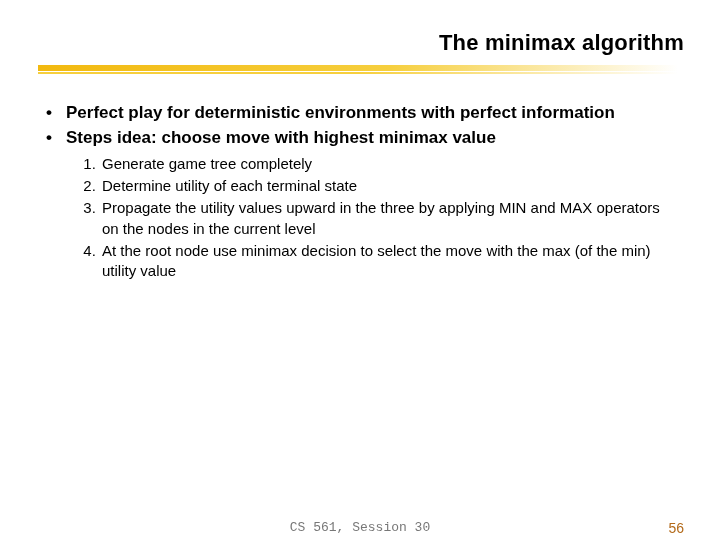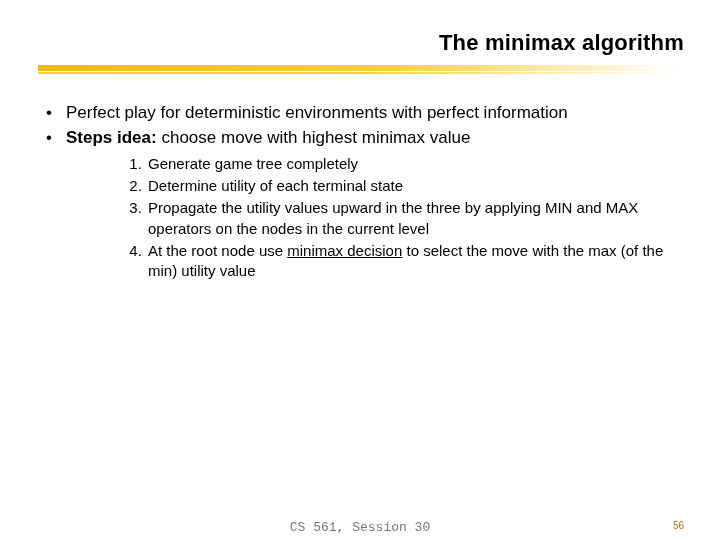--- a/index.html
+++ b/index.html
@@ -52,20 +52,21 @@
     list-style: none;
     padding: 0 2px 0 6px;
     margin: 0;
   }
   ul.top > li {
     position: relative;
     padding-left: 24px;
     font-size: 17px;
     line-height: 1.35;
     margin-bottom: 2px;
+    font-weight: bold;
   }
   ul.top > li::before {
     content: "•";
     position: absolute;
     left: 4px;
     top: 0;
     font-size: 17px;
   }
   .indent-eq {
     display: block;
@@ -75,24 +76,22 @@
     list-style: decimal;
     margin: 4px 0 0 0;
     padding-left: 64px;
     font-size: 15px;
     line-height: 1.35;
   }
   ol.steps > li {
     padding-left: 2px;
     padding-right: 10px;
     margin-bottom: 2px;
-    margin-left: 46px;
   }
   .under {
-    text-decoration: underline;
   }
   .spacer {
     height: 24px;
   }
   .footer {
     position: absolute;
     bottom: 20px;
     left: 0;
     width: 720px;
     font-size: 13px;
@@ -102,21 +101,21 @@
     position: absolute;
     left: 0;
     width: 720px;
     text-align: center;
     font-family: Liberation Mono, monospace;
   }
   .footer-num {
     position: absolute;
     right: 36px;
     color: #b36a1a;
-    font-size: 10px;
+    font-size: 14px;
   }
 </style>
 </head>
 <body>
 
 <div class="slide">
 
   <div class="title">The minimax algorithm</div>
 
   <div class="accent-bar">

